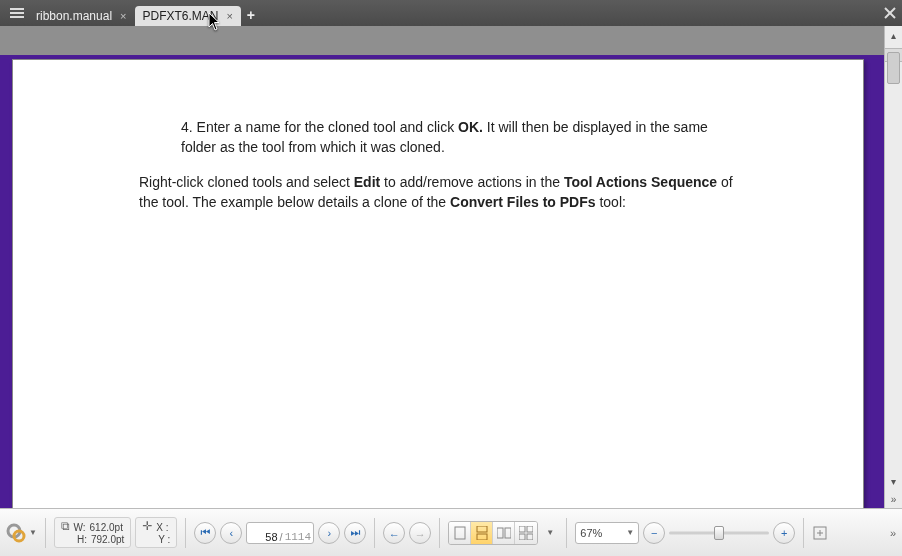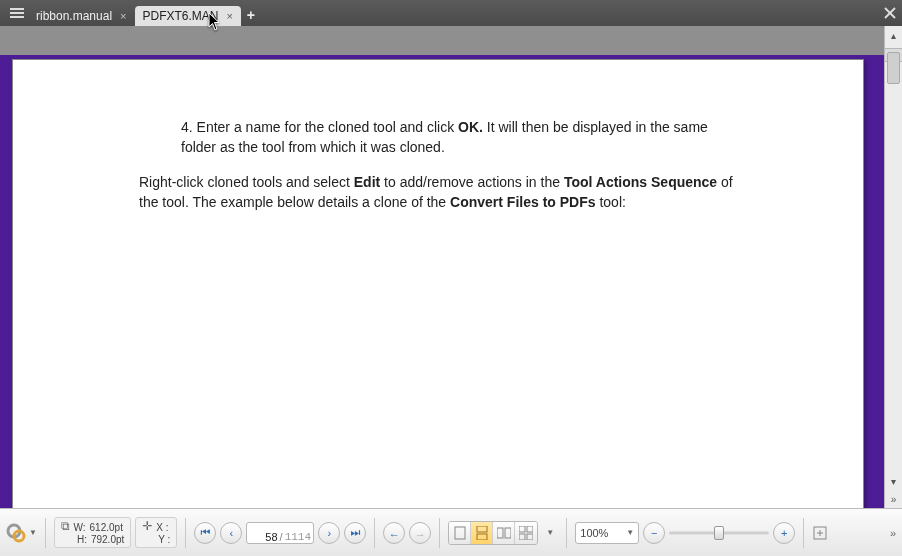--- a/index.html
+++ b/index.html
@@ -312,21 +312,21 @@
             <rect x="8" y="8" width="6" height="6" fill="none" stroke="#888"></rect>
           </svg>
         </span>
       </div>
   </div>
   <span class="dd" style="font-size:8px;color:#666;margin:0 4px;">▼</span>
 
   <div class="sep"></div>
 
   <div class="zoom-box">
-    <span>100%</span>
+    <span>67%</span>
     <span class="dd">▼</span>
   </div>
 
   <div class="circle-btn">
       <span>−</span>
     </div>
 
   <div class="zoom-slider">
     <div class="rail"></div>
     <div class="tick"></div>

